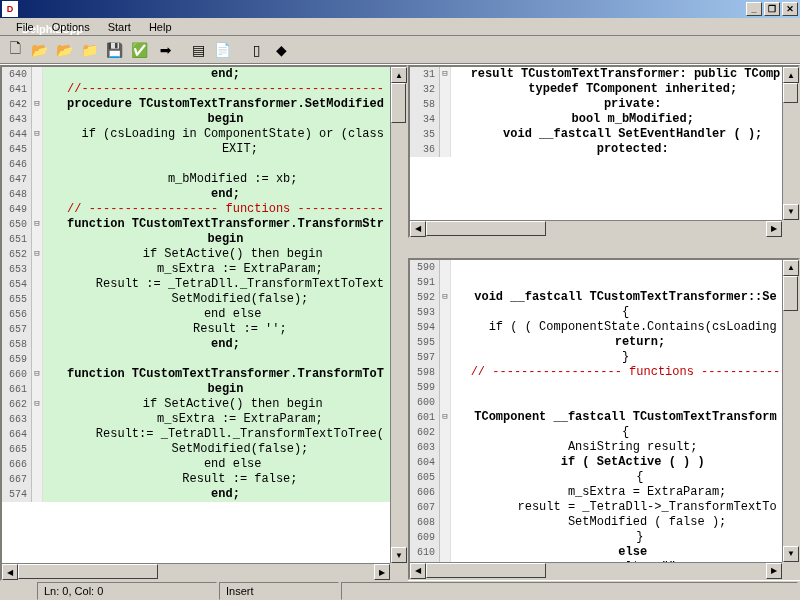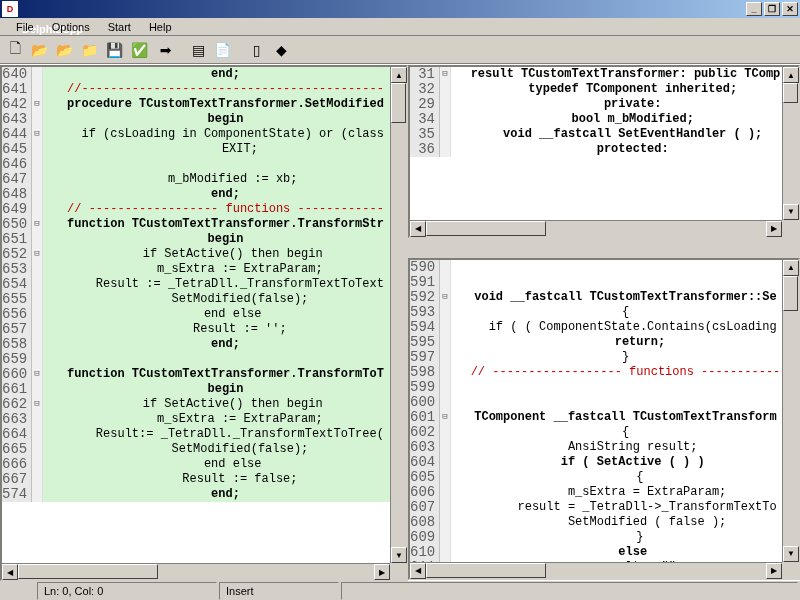--- a/index.html
+++ b/index.html
@@ -16,21 +16,21 @@
 .tsep { width: 6px; }
 .workspace { display: flex; height: 516px; border-top: 1px solid #fff; }
 .pane { display: flex; flex-direction: column; border: 2px inset #d4d0c8; background: #fff; position: relative; }
 .left-pane { width: 408px; height: 516px; }
 .right-col { display: flex; flex-direction: column; width: 392px; gap: 8px; }
 .right-top { height: 180px; }
 .right-bot { height: 336px; }
 .code-area { display: flex; height: 100%; overflow: hidden; font-family: 'Courier New', monospace; font-size: 12px; }
 .lines { flex: 1; overflow: hidden; position: relative; }
 .line { display: flex; height: 15px; white-space: pre; }
-.ln { width: 30px; text-align: right; padding-right: 4px; color: #606060; background: #e8e8e8; border-right: 1px solid #c0c0c0; font-size: 14px; line-height: 15px; flex-shrink: 0; }
+.ln { width: 30px; text-align: right; padding-right: 4px; color: #606060; background: #e8e8e8; border-right: 1px solid #c0c0c0; font-size: 10px; line-height: 15px; flex-shrink: 0; }
 .fold { width: 11px; text-align: center; background: #f0f0f0; font-size: 9px; line-height: 15px; color: #606060; flex-shrink: 0; border-right: 1px solid #e0e0e0; }
 .txt { padding-left: 2px; line-height: 15px; flex: 1; overflow: hidden; text-align: center; }
 .left-pane .txt { background: #d4f4d4; }
 .kw { color: #000; font-weight: bold; }
 .cm { color: #c00000; }
 .scrollbar-v { position: absolute; right: 0; top: 0; bottom: 16px; width: 16px; background: #d4d0c8; border-left: 1px solid #808080; }
 .scrollbar-h { position: absolute; left: 0; right: 16px; bottom: 0; height: 16px; background: #d4d0c8; border-top: 1px solid #808080; }
 .sb-btn { width: 16px; height: 16px; background: #d4d0c8; border: 1px solid #fff; border-right-color: #404040; border-bottom-color: #404040; display: flex; align-items: center; justify-content: center; font-size: 8px; position: absolute; }
 .sb-thumb { background: #d4d0c8; border: 1px solid #fff; border-right-color: #404040; border-bottom-color: #404040; position: absolute; }
 .corner { position: absolute; right: 0; bottom: 0; width: 16px; height: 16px; background: #d4d0c8; }
@@ -120,21 +120,21 @@
       <div class="sb-btn" style="right:0">▶</div>
     </div>
     <div class="corner"></div>
   </div>
   <div class="right-col">
     <div class="pane right-top">
       <div class="code-area">
         <div class="lines" id="rt-lines">
             <div class="line"><div class="ln">31</div><div class="fold">⊟</div><div class="txt"><span class="kw">result TCustomTextTransformer: public TComp</span></div></div>
             <div class="line"><div class="ln">32</div><div class="fold"></div><div class="txt"><span class="kw">  typedef TComponent inherited;</span></div></div>
-            <div class="line"><div class="ln">29</div><div class="fold"></div><div class="txt"><span class="kw">  private:</span></div></div>
+            <div class="line"><div class="ln">58</div><div class="fold"></div><div class="txt"><span class="kw">  private:</span></div></div>
             <div class="line"><div class="ln">34</div><div class="fold"></div><div class="txt"><span class="kw">  bool m_bModified;</span></div></div>
             <div class="line"><div class="ln">35</div><div class="fold"></div><div class="txt"><span class="kw">  void __fastcall SetEventHandler ( );</span></div></div>
             <div class="line"><div class="ln">36</div><div class="fold"></div><div class="txt"><span class="kw">  protected:</span></div></div>
           </div>
       </div>
       <div class="scrollbar-v">
         <div class="sb-btn" style="top:0">▲</div>
         <div class="sb-thumb" style="top:16px;left:0;right:0;height:20px"></div>
         <div class="sb-btn" style="bottom:0">▼</div>
       </div>

